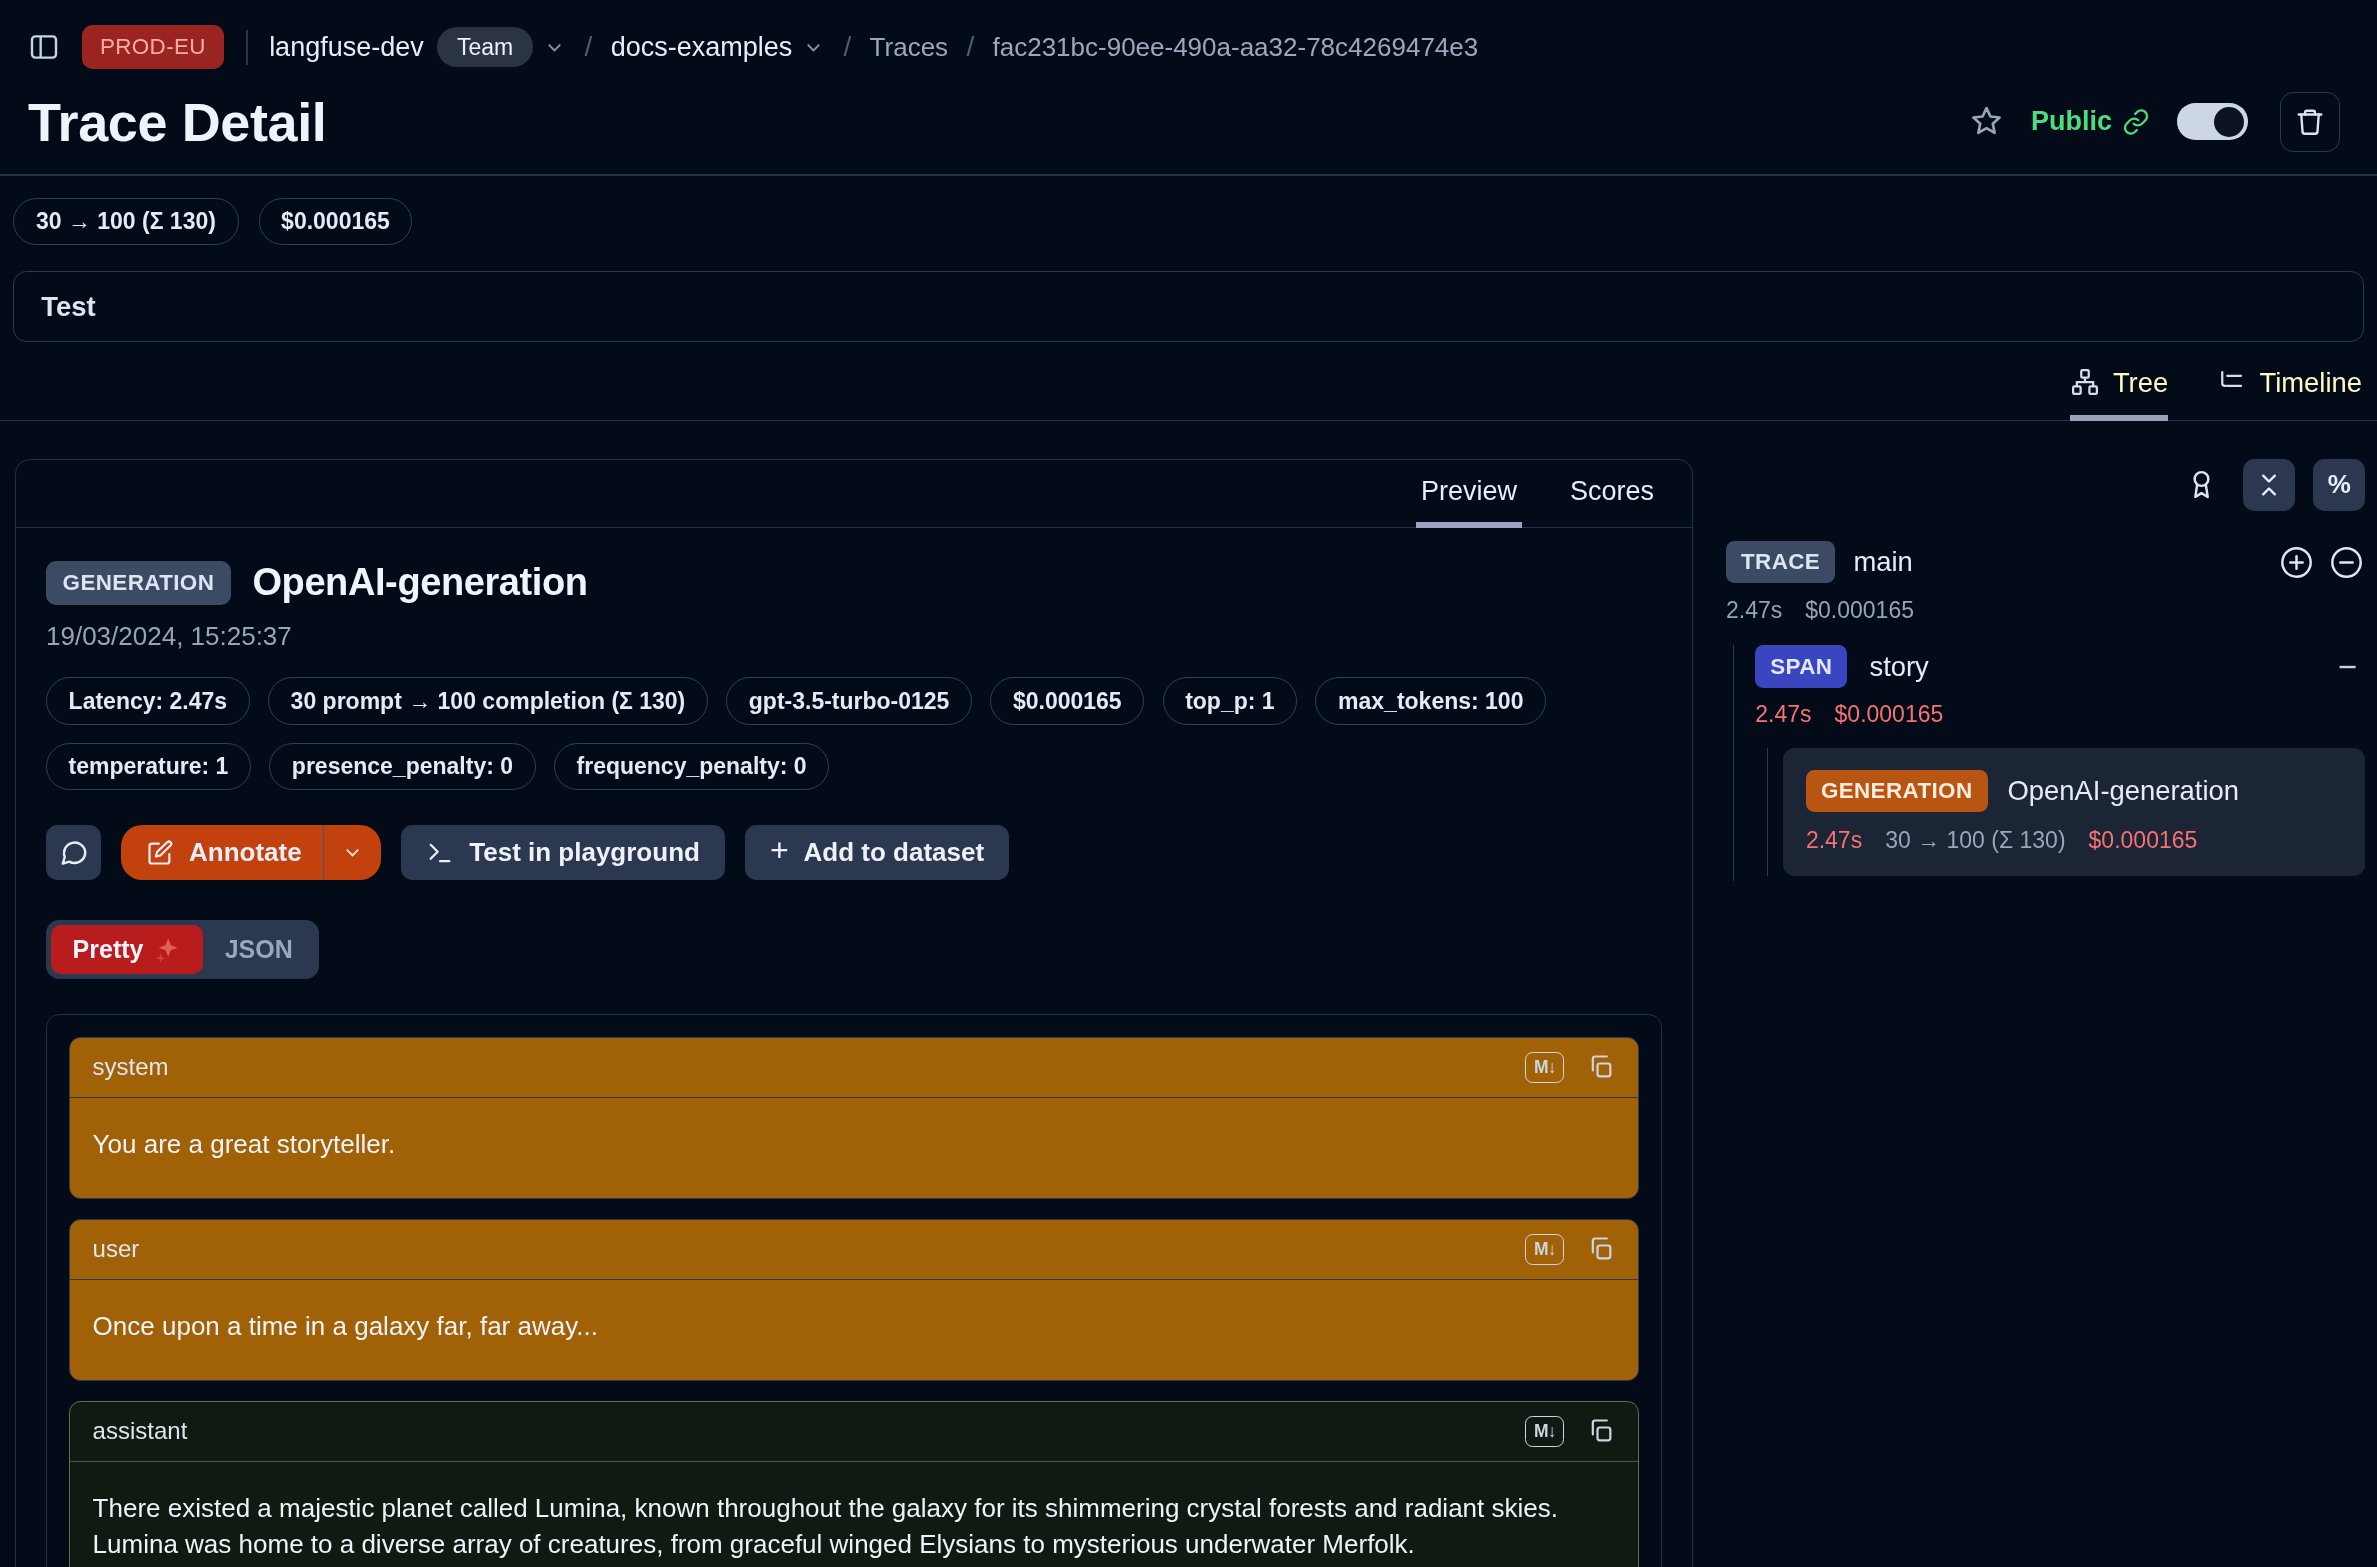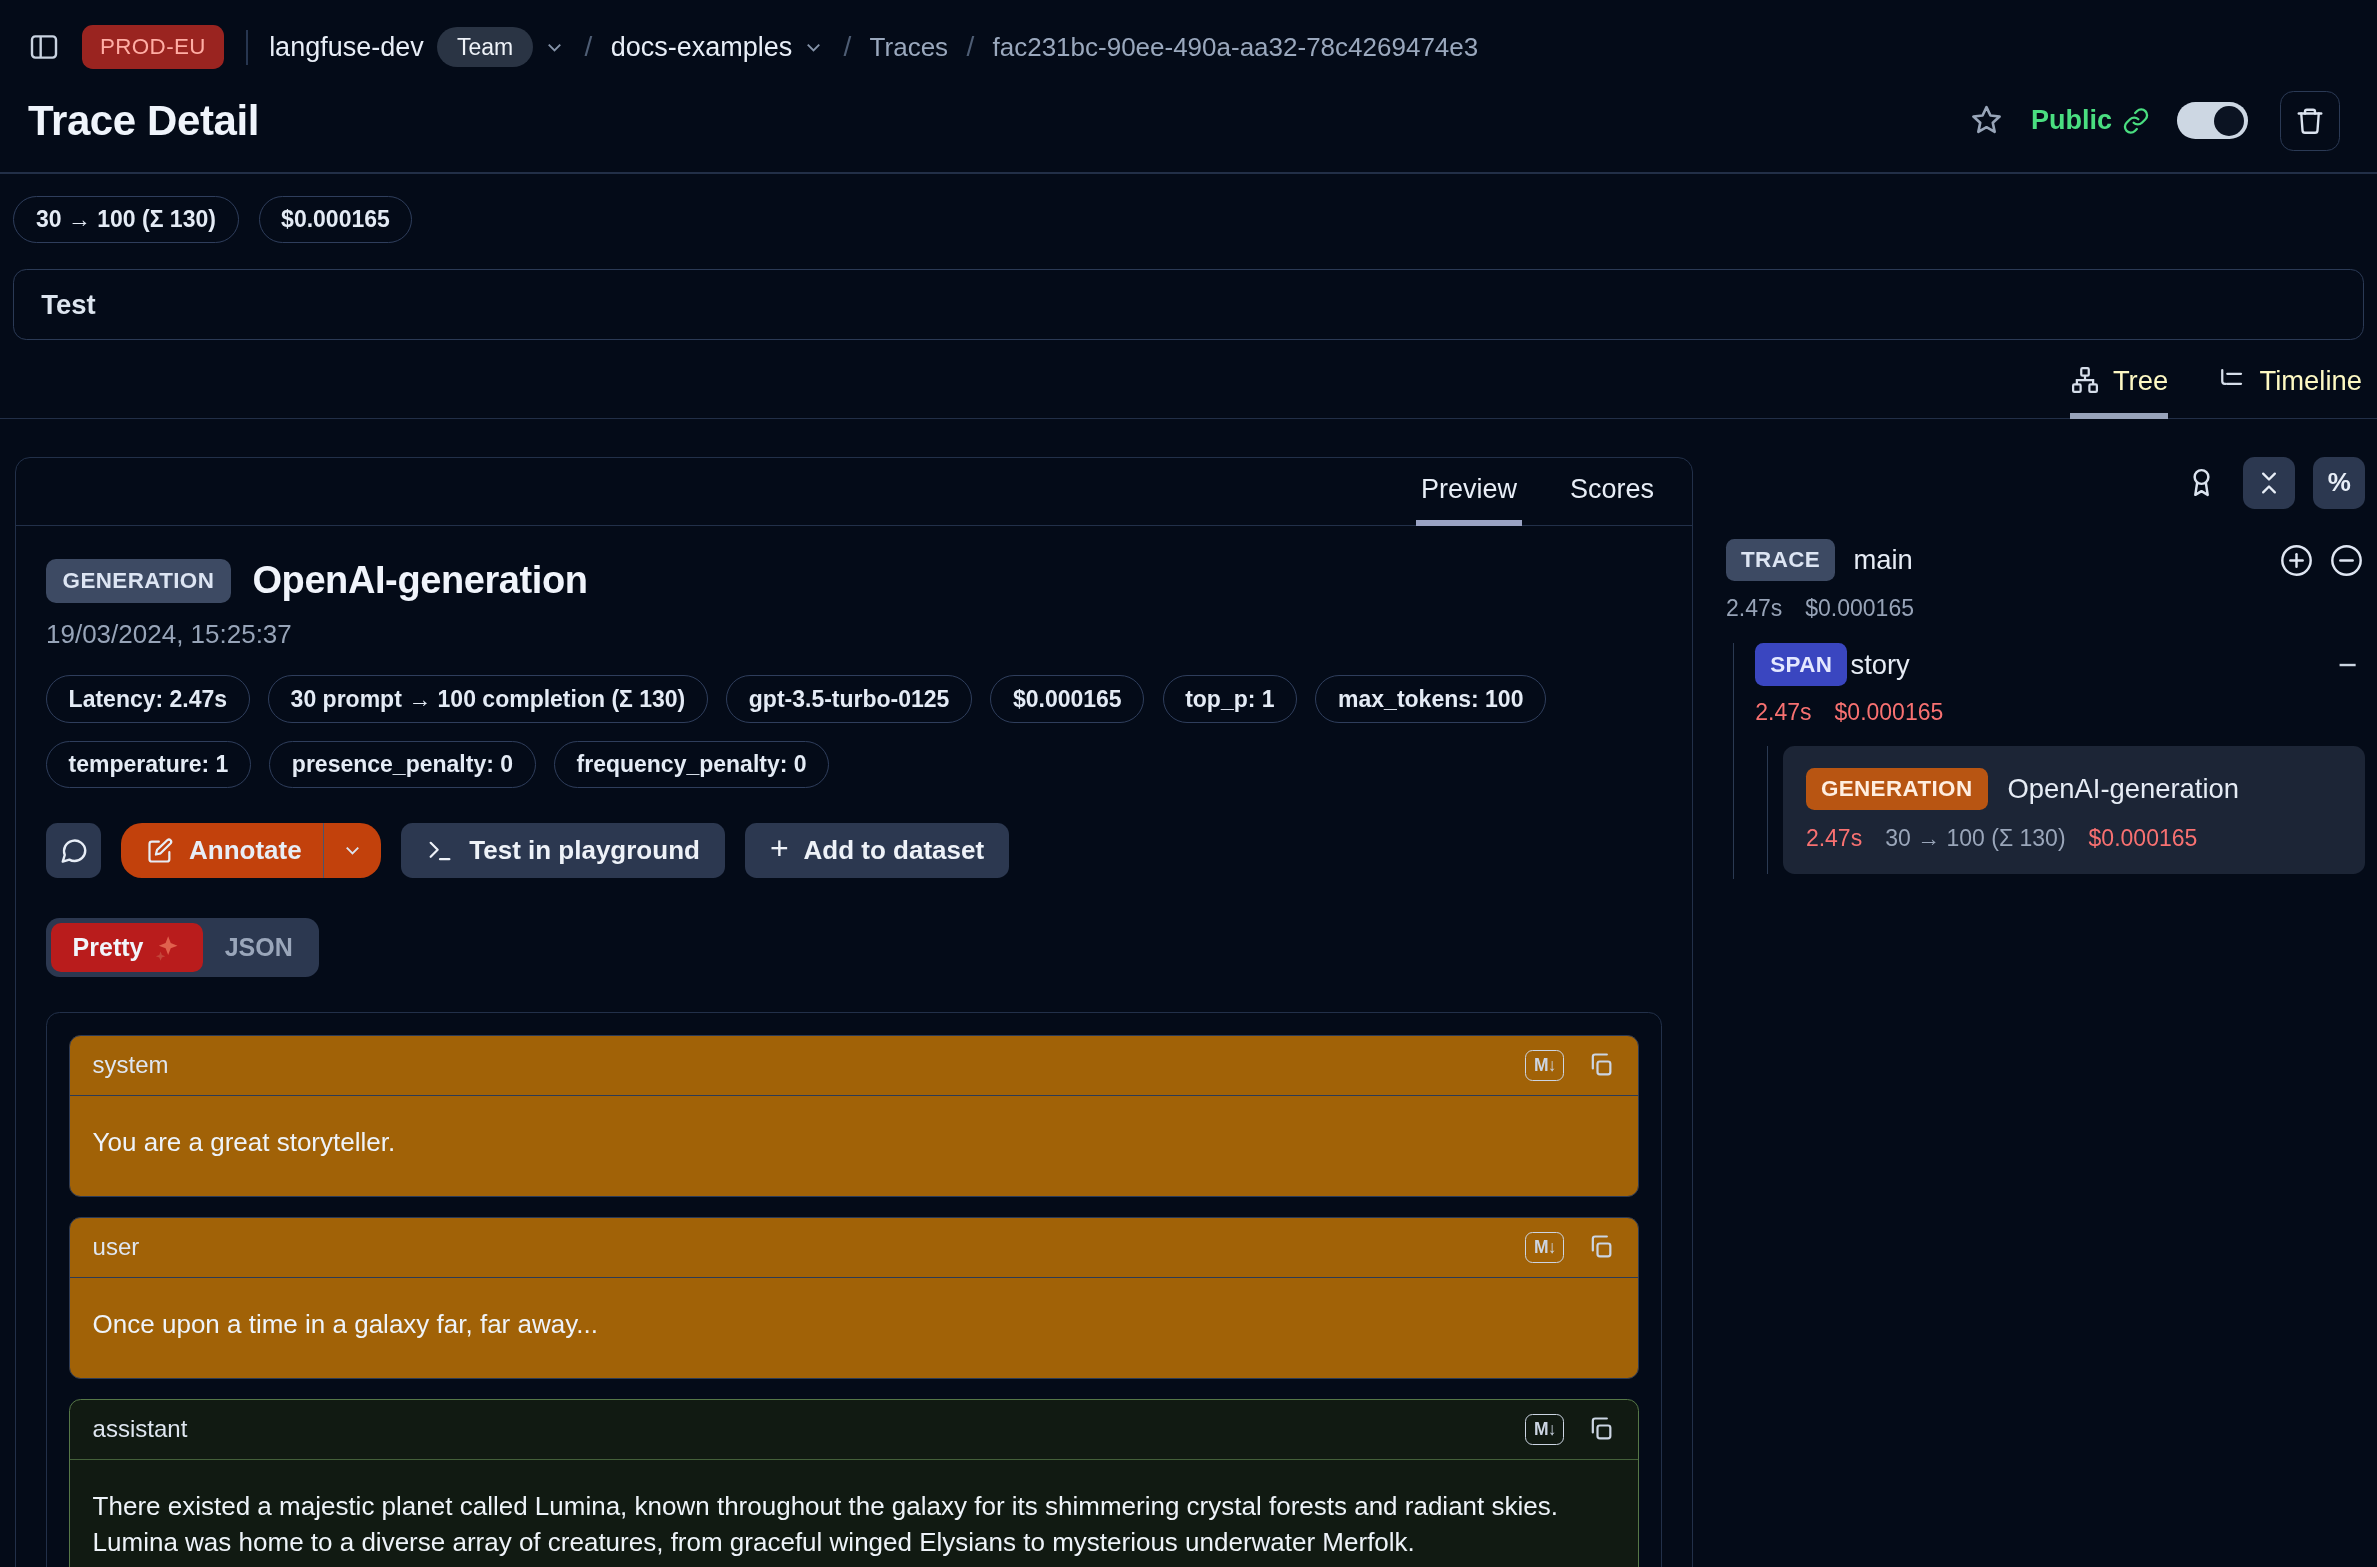--- a/index.html
+++ b/index.html
@@ -20,21 +20,21 @@
   .env-badge { background:#9a2420; color:#ffada4; font-weight:400; font-size:22.4px; padding:9.1px 18.3px; border-radius:10.8px; letter-spacing:0.4px; }
   .vert-sep { width:1.7px; height:35px; background:#273650; margin:0 21.6px; }
   .crumb-strong { color:#e8eef7; font-size:27px; font-weight:500; }
   .team-pill { background:#2a3444; border-radius:830px; padding:6.7px 20px; font-size:23px; color:#eef2f8; margin-left:13.3px; }
   .chev { color:#8593a8; margin-left:10px; }
   .slash { color:#4e5d74; font-size:28px; margin:0 18.3px; font-weight:300; }
   .crumb-dim { color:#9aa8bd; font-size:26px; }
 
   
   .title-row { display:flex; align-items:center; padding:1.7px 37px 0 28px; }
-  .page-title { font-size:42px; font-weight:700; color:#eff4fb; letter-spacing:-0.4px; }
+  .page-title { font-size:54px; font-weight:700; color:#eff4fb; letter-spacing:-0.4px; }
   .title-controls { margin-left:auto; display:flex; align-items:center; gap:27px; }
   .star-btn { color:#98a5b8; cursor:pointer; }
   .public-wrap { display:flex; align-items:center; gap:10px; color:#4ade80; font-size:27px; font-weight:700; }
   .toggle { width:71px; height:37px; border-radius:18.3px; background:#cdd7e3; position:relative; cursor:pointer; }
   .toggle .knob { position:absolute; right:4.2px; top:3.3px; width:30px; height:30px; border-radius:50%; background:#0b1322; }
   .trash-btn { width:60px; height:60px; border:1.7px solid #2b3a55; border-radius:13.3px; display:flex; align-items:center; justify-content:center; color:#dbe3ef; cursor:pointer; margin-left:5px; }
 
   .divider { height:1.7px; background:#222f47; margin-top:21.6px; }
 
   
@@ -100,21 +100,21 @@
   .b-span  { background:#3a46c0; color:#e4e8ff; }
   .b-gen   { background:#b85512; color:#ffeee0; }
   .tree-name { font-size:27.4px; color:#e6ecf5; }
   .tree-controls { margin-left:auto; display:flex; gap:13.3px; color:#dfe6f2; }
   .circle-ic { cursor:pointer; }
 
   .metrics { display:flex; gap:23px; font-size:23px; color:#97a3b7; margin-top:13.3px; }
   .metrics .red { color:#f87171; }
 
   .tree-children { margin-left:6.7px; border-left:1.7px solid #2b3a52; padding-left:21.6px; margin-top:21.6px; padding-bottom:5px; }
-  .span-row { display:flex; align-items:center; gap:3px; }
+  .span-row { display:flex; align-items:center; gap:22px; }
   .minus-ctl { margin-left:auto; color:#cbd5e1; font-size:33px; line-height:1; padding-right:8.3px; cursor:pointer; }
   .tree-children2 { margin-left:11.6px; border-left:1.7px solid #2b3a52; padding-left:15px; margin-top:20px; }
   .sel-row { background:#1c2536; border-radius:11.6px; padding:21.6px 23px; cursor:pointer; }
   .sel-head { display:flex; align-items:center; gap:20px; }
   .sel-metrics { display:flex; gap:23px; font-size:23px; margin-top:15px; }
 </style>
 </head>
 <body>
 
 <div class="topbar">

